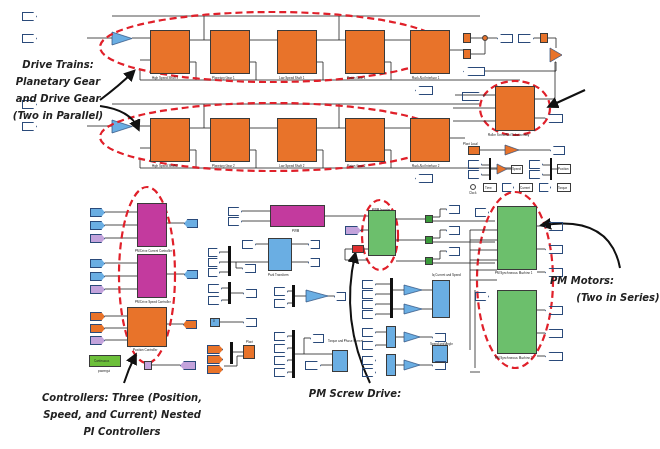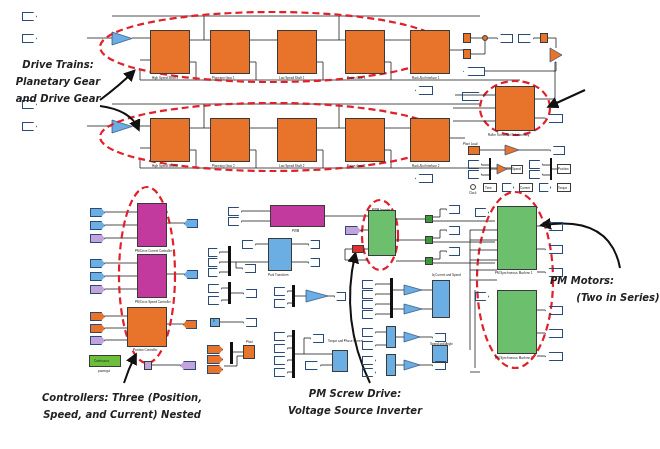--- a/index.html
+++ b/index.html
@@ -347,19 +347,20 @@
     <div class="tag from" style="left: 475px; top: 292px; width: 14px; height: 9px;"></div>
     <div class="tag goto" style="left: 545px; top: 222px; width: 18px; height: 9px;"></div>
     <div class="tag goto" style="left: 545px; top: 245px; width: 18px; height: 9px;"></div>
     <div class="tag goto" style="left: 545px; top: 268px; width: 18px; height: 9px;"></div>
     <div class="tag goto" style="left: 545px; top: 306px; width: 18px; height: 9px;"></div>
     <div class="tag goto" style="left: 545px; top: 329px; width: 18px; height: 9px;"></div>
     <div class="tag goto" style="left: 545px; top: 352px; width: 18px; height: 9px;"></div>
     <div class="annot" style="left: 58px; top: 73px; transform: translateX(-50%);">Planetary Gear</div>
     <div class="annot" style="left: 58px; top: 56px; transform: translateX(-50%);">Drive Trains:</div>
     <div class="annot" style="left: 58px; top: 90px; transform: translateX(-50%);">and Drive Gear</div>
+    <div class="annot" style="left: 58px; top: 107px; transform: translateX(-50%);">(Two in Parallel)</div>
     <div class="annot" style="left: 582px; top: 272px; transform: translateX(-50%);">PM Motors:</div>
     <div class="annot" style="left: 122px; top: 389px; transform: translateX(-50%);">Controllers: Three (Position,</div>
     <div class="annot" style="left: 618px; top: 289px; transform: translateX(-50%);">(Two in Series)</div>
     <div class="annot" style="left: 122px; top: 406px; transform: translateX(-50%); text-align: center;">Speed, and Current) Nested</div>
+    <div class="annot" style="left: 122px; top: 423px; transform: translateX(-50%);">PI Controllers</div>
     <div class="annot" style="left: 355px; top: 385px; transform: translateX(-50%);">PM Screw Drive:</div>
-    <div class="annot" style="left: 355px; top: 402px; transform: translateX(-50%);">Voltage Source Inverter</div>
   </div>
 
 </body></html>

